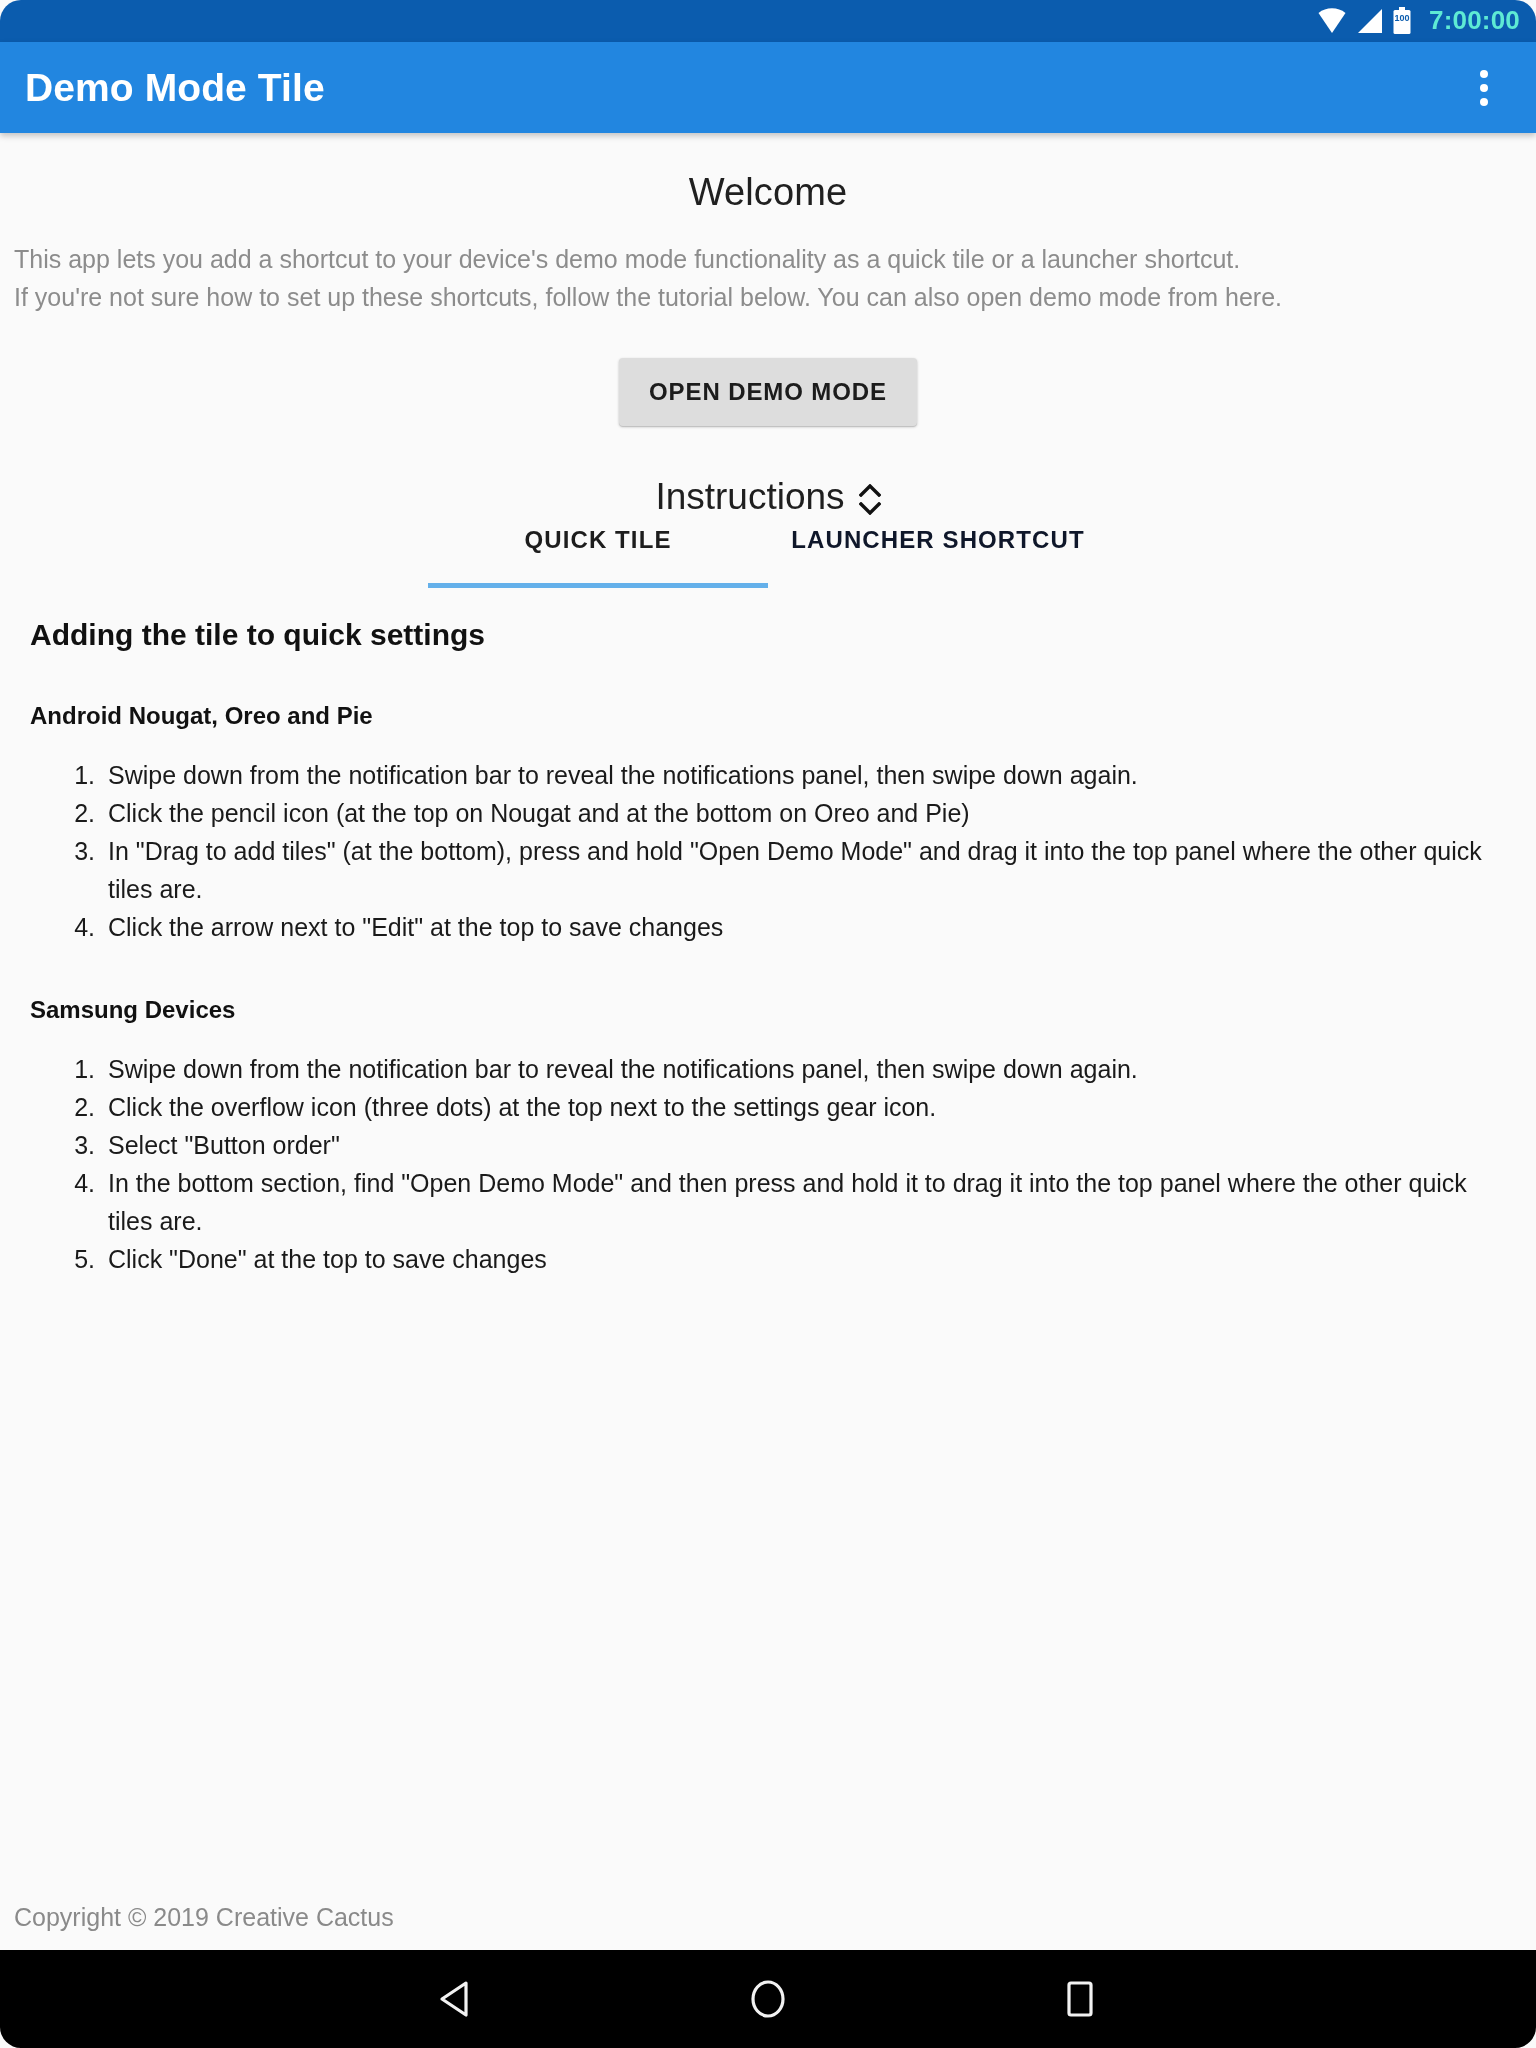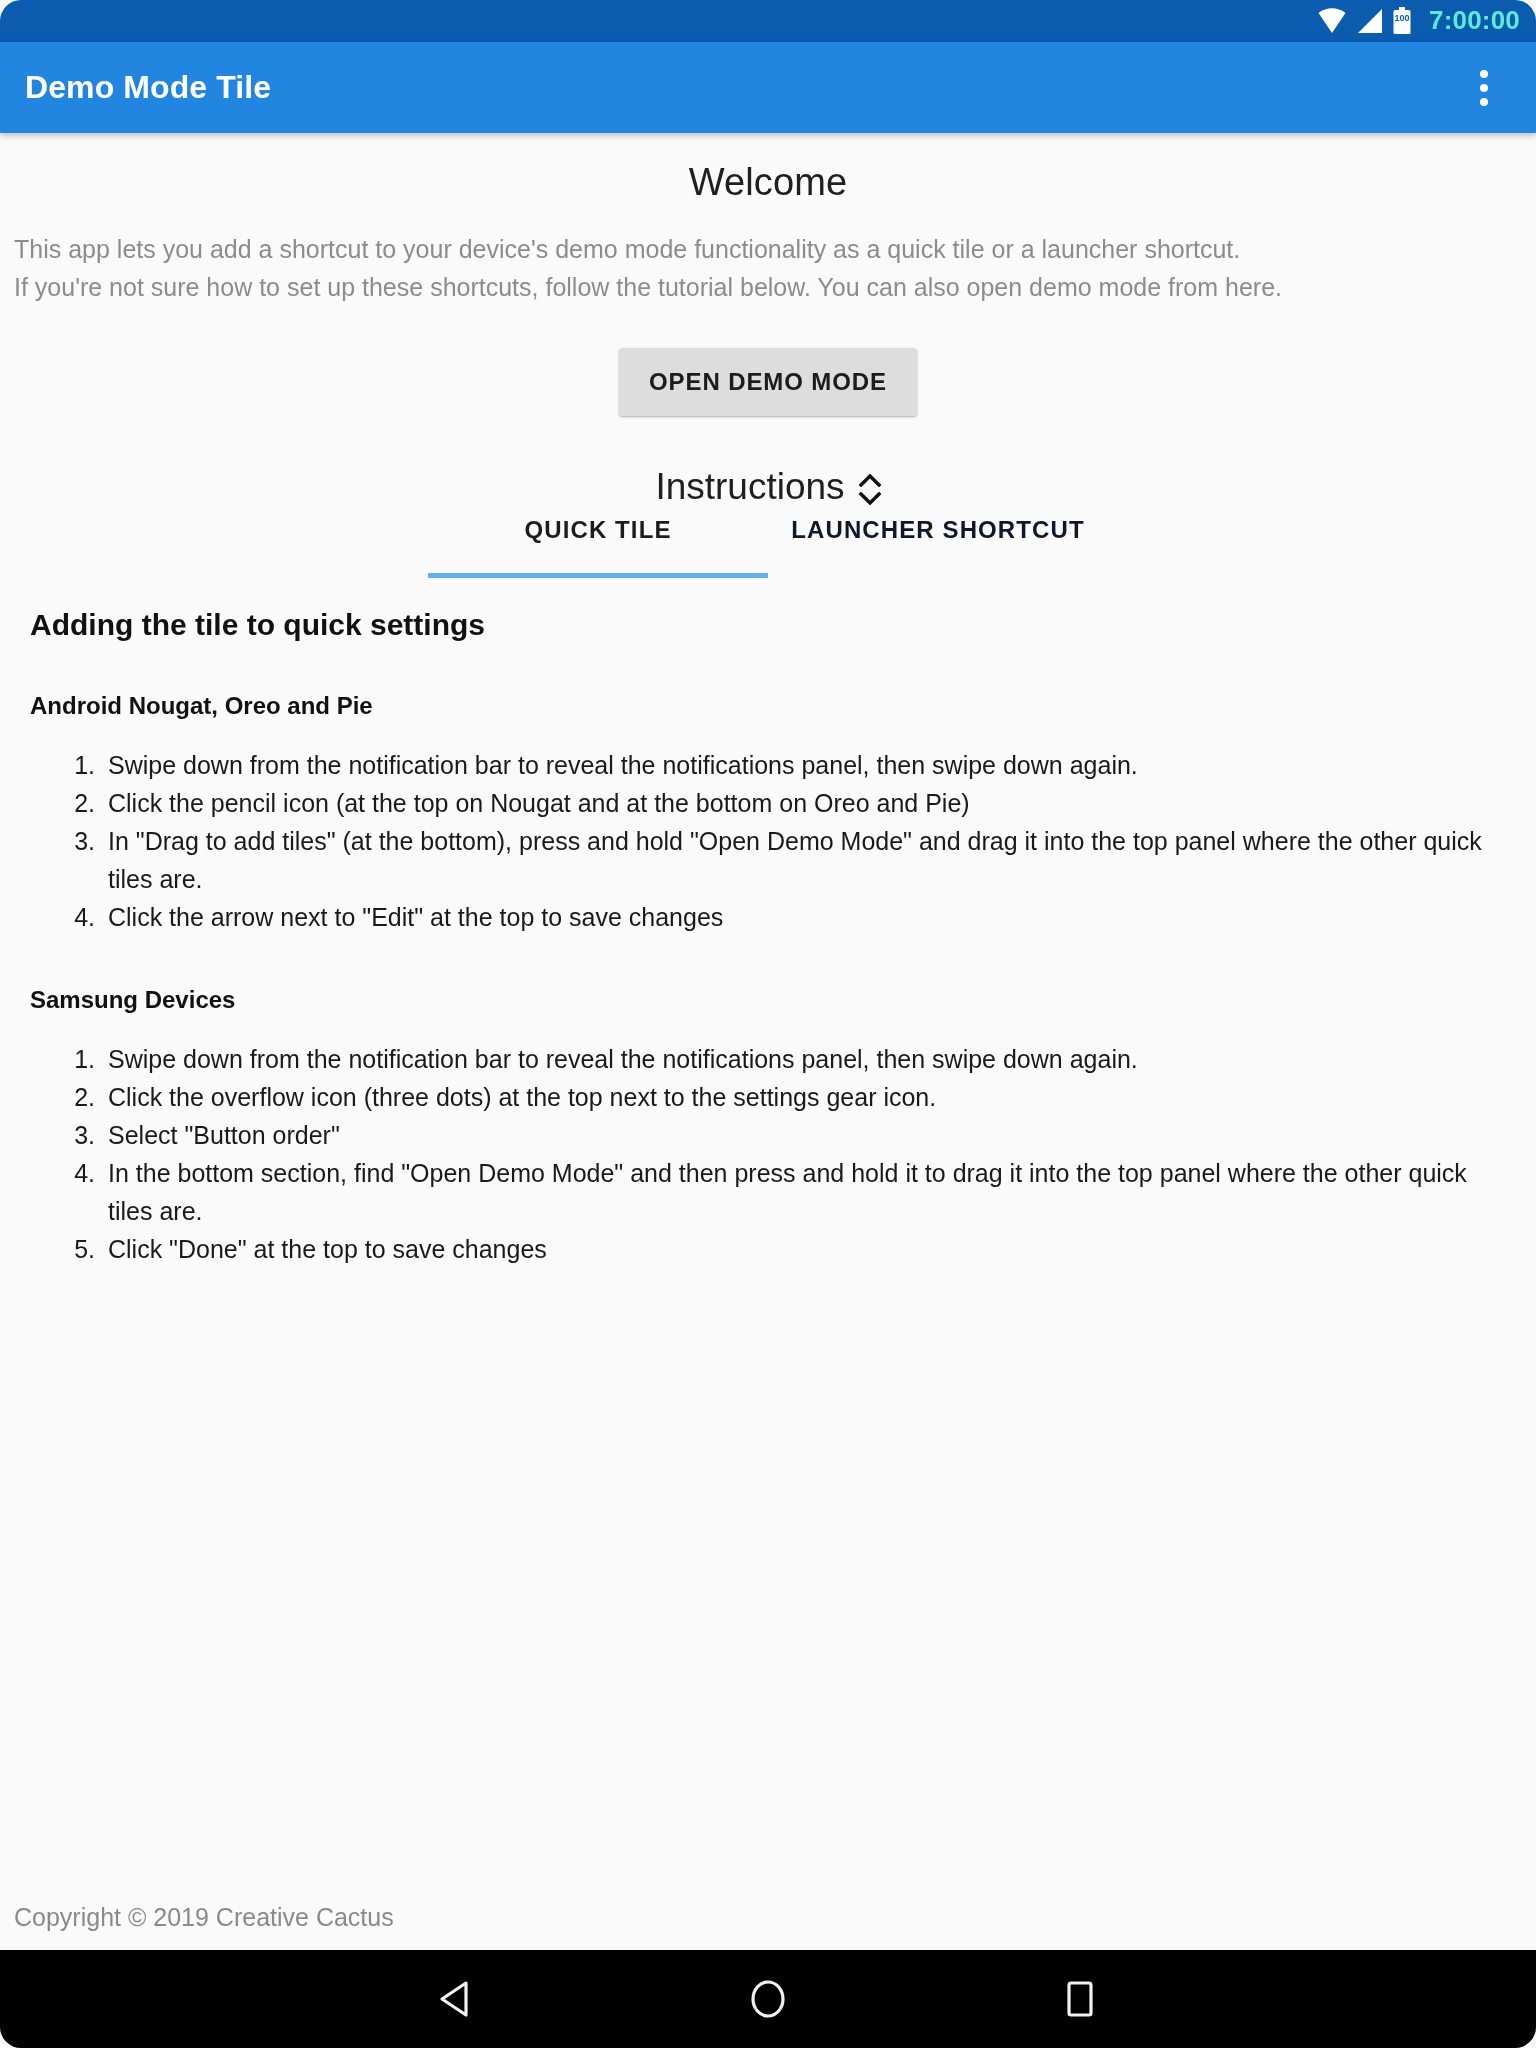--- a/index.html
+++ b/index.html
@@ -55,21 +55,21 @@
     display: flex;
     align-items: center;
     justify-content: space-between;
     padding: 0 24px 0 25px;
     box-shadow: 0 3px 6px rgba(0,0,0,0.22);
     position: relative;
     z-index: 5;
   }
   #app-bar-title {
     color: #ffffff;
-    font-size: 32px;
+    font-size: 39px;
     font-weight: bold;
     letter-spacing: 0.1px;
   }
   #overflow-button {
     width: 56px;
     height: 70px;
     display: flex;
     flex-direction: column;
     align-items: center;
     justify-content: center;
@@ -88,21 +88,21 @@
     flex: 1 1 auto;
     background: #fafafa;
     position: relative;
     overflow: hidden;
   }
   #welcome-title {
     text-align: center;
     font-size: 38px;
     color: #202020;
     font-weight: normal;
-    padding-top: 28px;
+    padding-top: 38px;
     letter-spacing: 0.1px;
   }
   #welcome-desc {
     color: #8c8c8c;
     font-size: 25px;
     line-height: 38px;
     padding: 26px 14px 0 14px;
     text-align: left;
     white-space: pre-line;
   }

